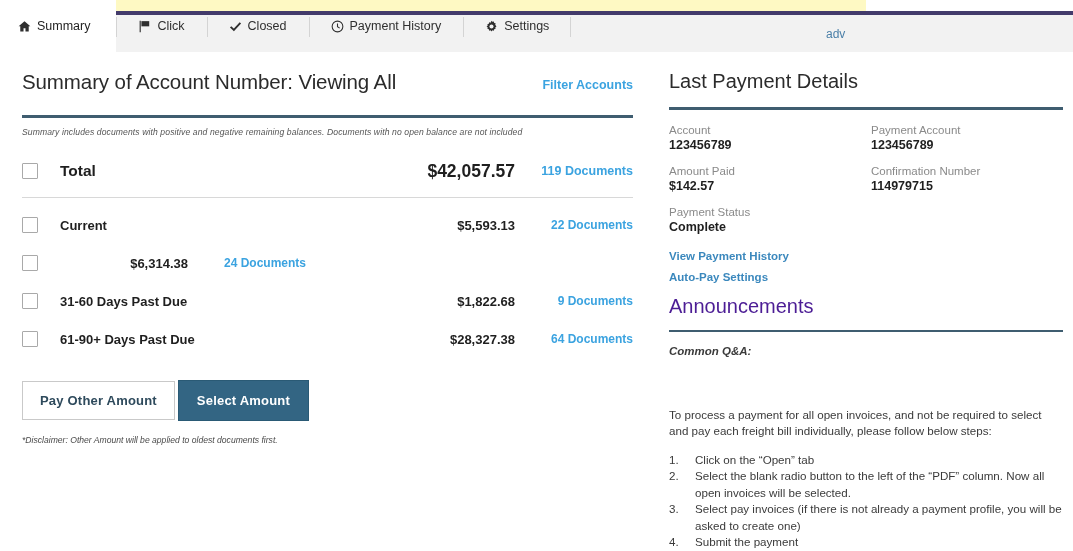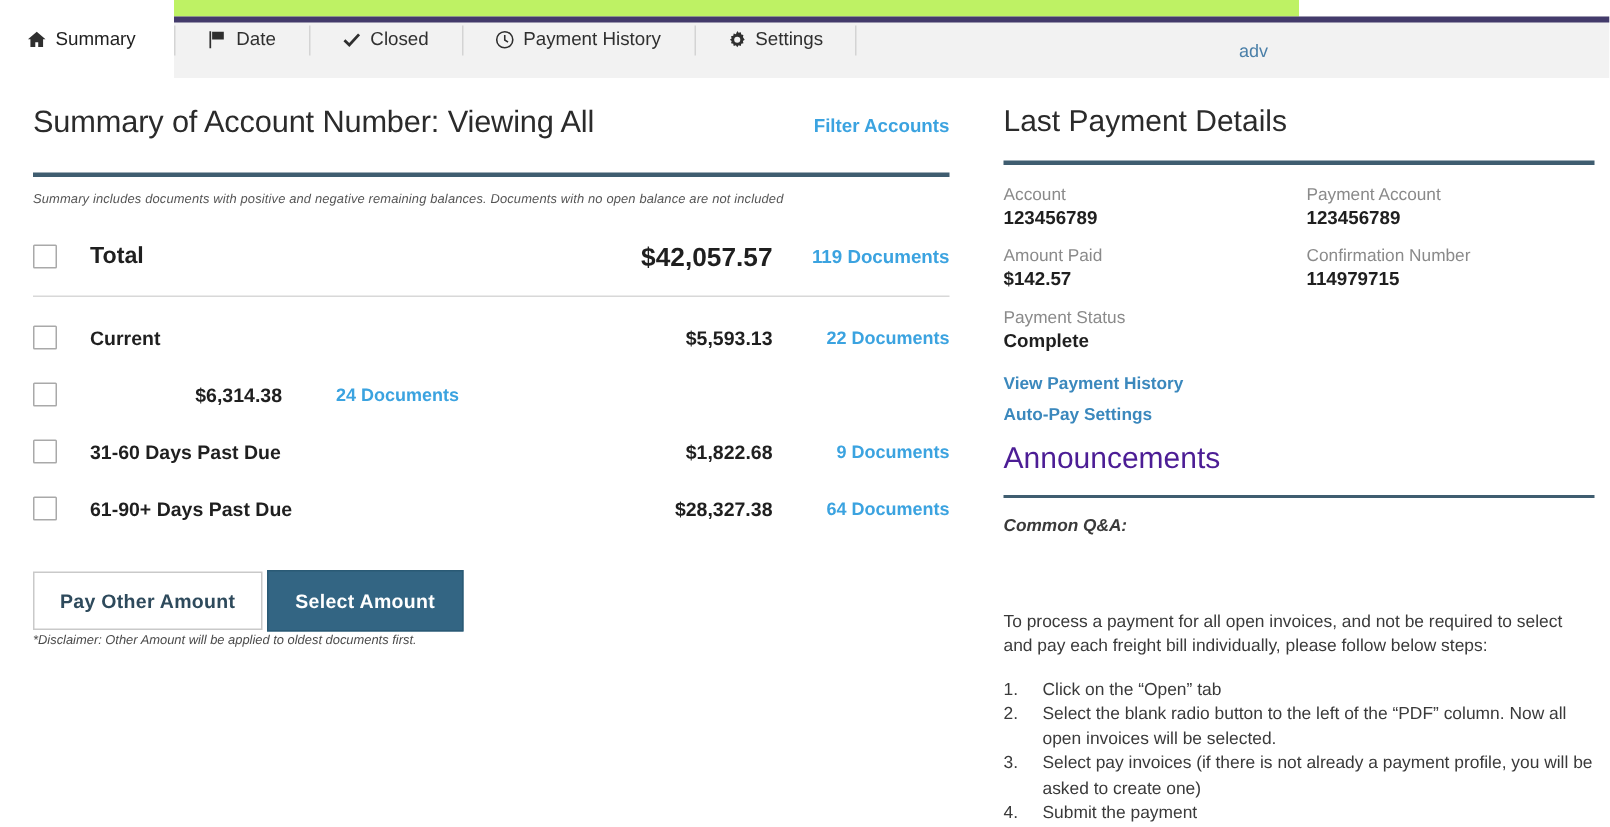--- a/index.html
+++ b/index.html
@@ -12,21 +12,21 @@
     font-family: "Liberation Sans", sans-serif;
     -webkit-font-smoothing: antialiased;
   }
 
   .page { position: relative; width: 1073px; height: 551px; background:#fff; }
 
   
   .tabbar {
     position: absolute; left: 0; top: 0;
     width: 866px; height: 52px;
-    background: #bef264;
+    background: #fef9c3;
     padding-left: 36px;
   }
   .tabbar-strip {
     position: absolute; left: 88px; top: 11px;
     width: 985px; height: 41px;
     background: #f2f2f2;
     border-top: 4px solid #433b6b;
   }
   .tabs {
     position: absolute; left: 0; top: 0;
@@ -185,20 +185,21 @@
     line-height: 1;
   }
   .btn.primary {
     background: #336583;
     border: 1px solid #2a5a75;
     color: #ffffff;
     padding: 13px 18px;
     margin-left: 3px;
   }
   .disclaimer {
+    margin-top: 14px;
     font-size: 8.6px;
     font-style: italic;
     color: #4a4a4a;
   }
 
   
   .right {
     position: absolute;
     left: 655px; top: 52px;
     width: 418px;
@@ -294,21 +295,21 @@
         <span>Summary</span>
       </div>
 
       <div class="tab">
         <span class="ticon">
           <svg width="13" height="13" viewBox="0 0 16 16">
               <path fill="currentColor" d="M2 1h1.4v14H2z"></path>
               <path fill="currentColor" d="M4.2 1.4h9.6v6.4H4.2z"></path>
             </svg>
         </span>
-        <span>Date</span>
+        <span>Click</span>
       </div>
 
       <div class="tab">
         <span class="ticon">
           <svg width="13" height="13" viewBox="0 0 16 16">
               <path fill="none" stroke="currentColor" stroke-width="2.3" d="M2 8.4 6 12.3 14 3.6"></path>
             </svg>
         </span>
         <span>Closed</span>
       </div>

